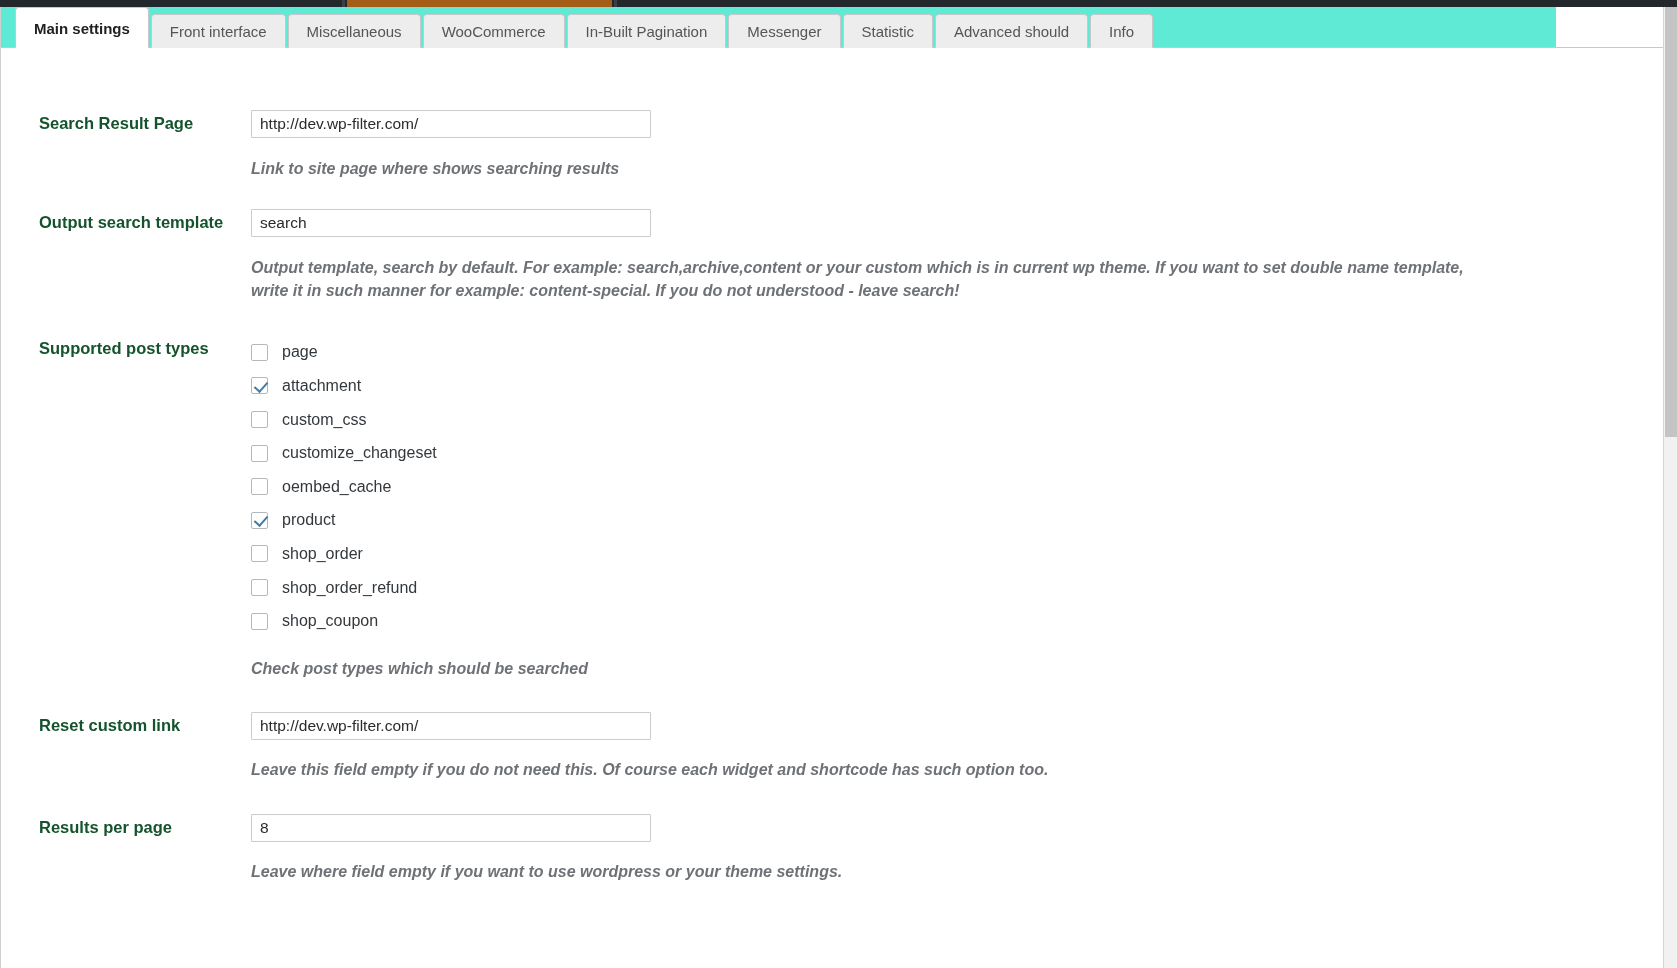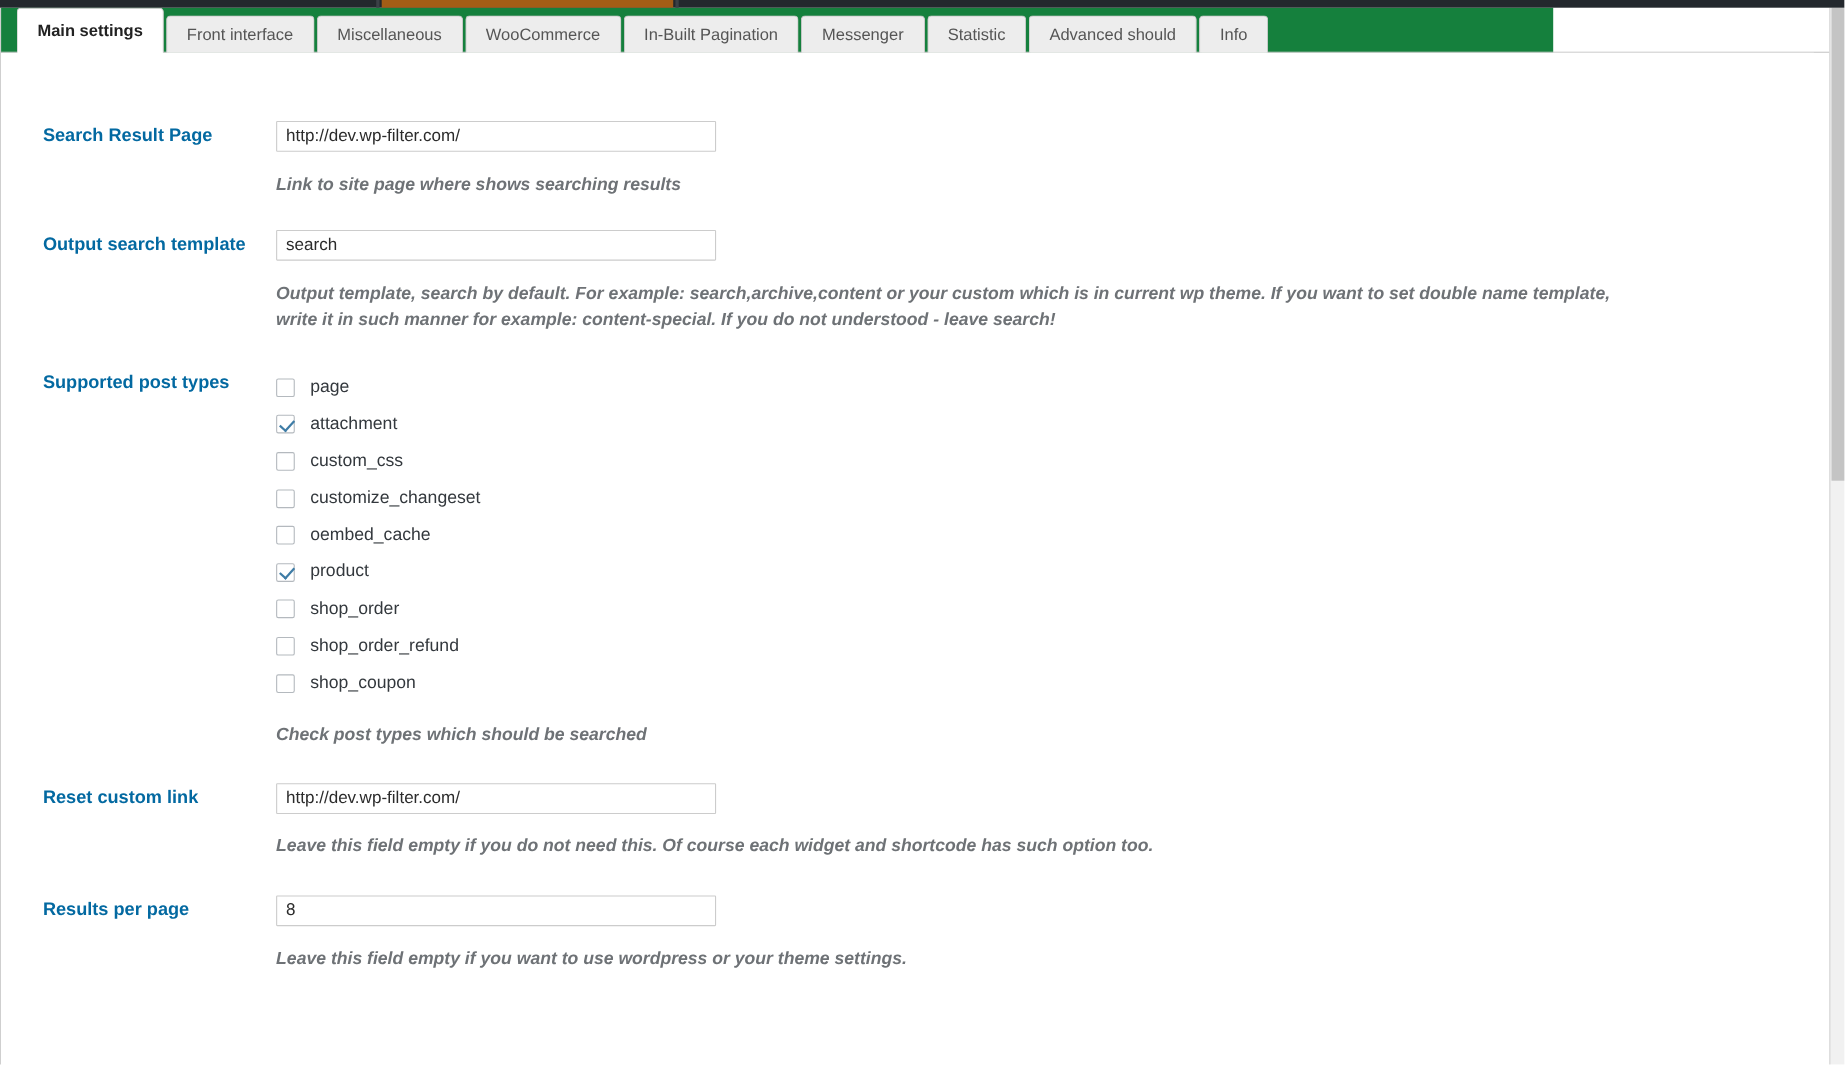--- a/index.html
+++ b/index.html
@@ -56,23 +56,23 @@
     width: 1663px;
     height: 961px;
     background: #ffffff;
     border-left: 1px solid #cfcfcf;
   }
 
   
   .tabs-wrap {
     position: absolute;
     top: 0; left: 0;
-    width: 1411px;
+    width: 1555px;
     height: 41px;
-    background: #15803d;
+    background: #5eead4;
   }
   .tabs-baseline {
     position: absolute;
     left: 0; bottom: 0;
     width: 1663px;
     height: 1px;
     background: #c8c8c8;
   }
   .tabs {
     position: absolute;
@@ -129,21 +129,21 @@
     position: relative;
     display: flex;
     align-items: flex-start;
   }
   .row-label {
     width: 250px;
     min-width: 250px;
     padding-left: 38px;
     font-size: 16.5px;
     font-weight: bold;
-    color: #0369a1;
+    color: #14532d;
     line-height: 1.2;
     white-space: nowrap;
   }
   .row-field {
     flex: 1;
     min-width: 0;
   }
 
   .text-input {
     display: block;
@@ -377,21 +377,21 @@
         <div class="row-field">
           <input class="text-input" type="text" value="http://dev.wp-filter.com/" style="">
           <div class="desc">Leave this field empty if you do not need this. Of course each widget and shortcode has such option too.</div>
         </div>
       </div>
 
       <div class="row row-perpage">
         <div class="row-label">Results per page</div>
         <div class="row-field">
           <input class="text-input" type="text" value="8" style="">
-          <div class="desc">Leave this field empty if you want to use wordpress or your theme settings.</div>
+          <div class="desc">Leave where field empty if you want to use wordpress or your theme settings.</div>
         </div>
       </div>
 
     </div>
   </div>
 
   <div class="scrollbar">
     <div class="scroll-thumb"></div>
   </div>
 

